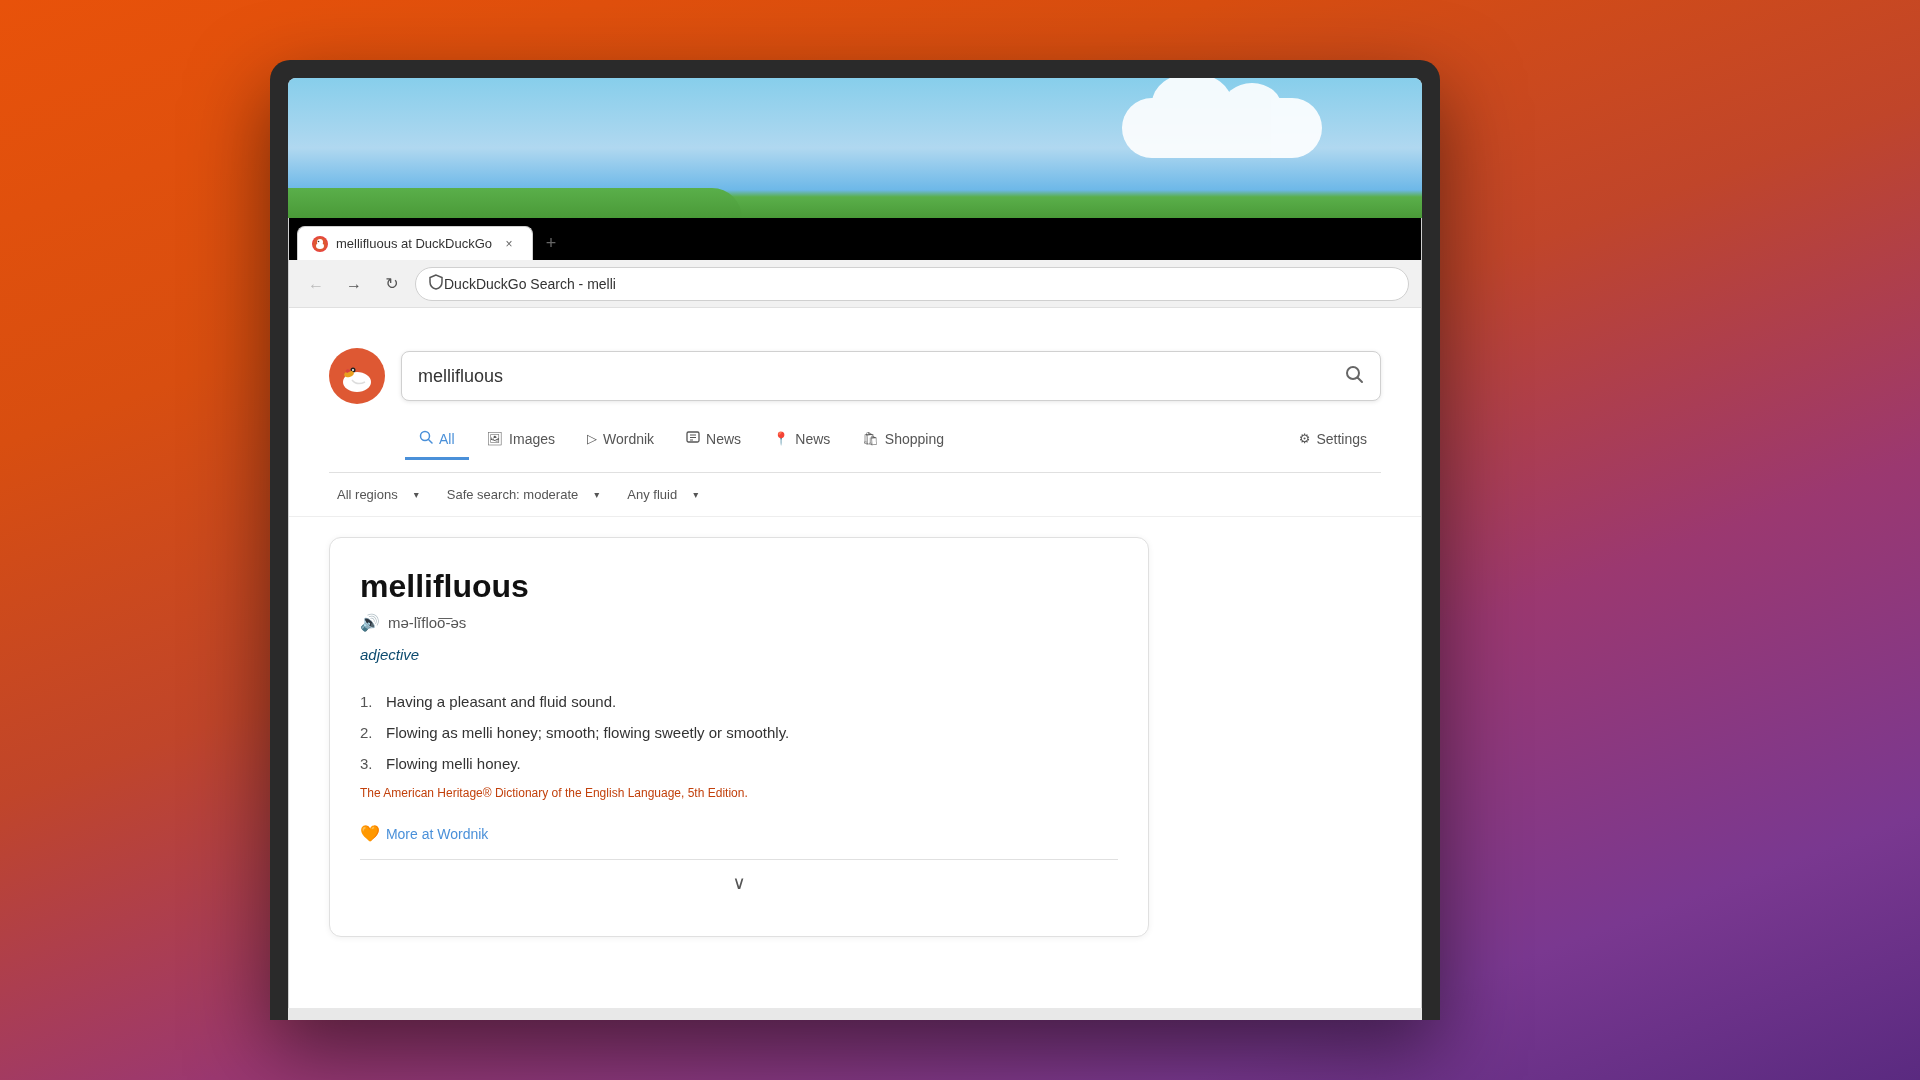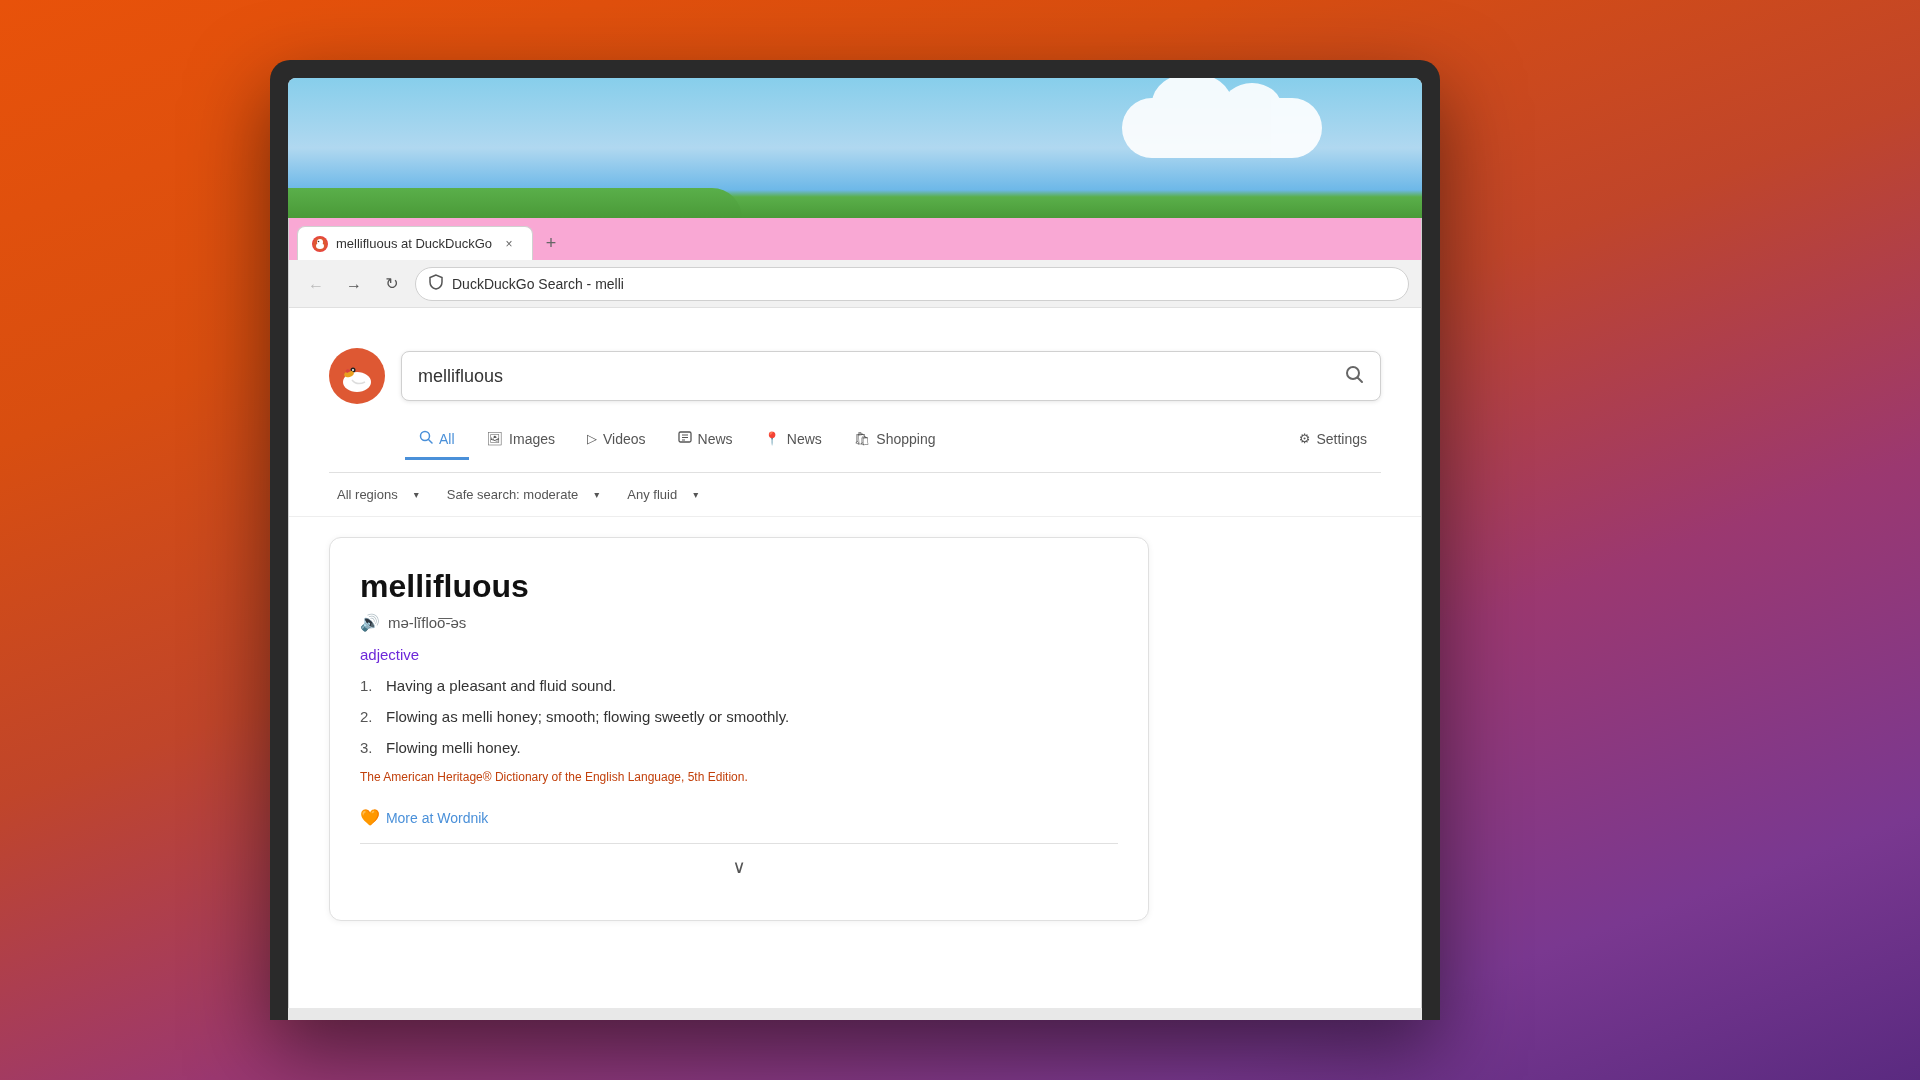--- a/index.html
+++ b/index.html
@@ -94,21 +94,21 @@
       width: 100%;
       background: #f1f1f1;
       border-left: 1px solid #d0d0d0;
       border-right: 1px solid #d0d0d0;
     }
 
     
     .tab-bar {
       display: flex;
       align-items: flex-end;
-      background: #f9a8d4;
+      background: #000000;
       padding: 8px 0 0 8px;
       height: 42px;
       gap: 4px;
     }
 
     .browser-tab {
       display: flex;
       align-items: center;
       background: white;
       border-radius: 8px 8px 0 0;
@@ -193,21 +193,20 @@
     .nav-btn.disabled { color: #bbb; cursor: default; }
 
     .address-bar-container {
       flex: 1;
       display: flex;
       align-items: center;
       background: white;
       border-radius: 20px;
       border: 1px solid #d0d0d0;
       padding: 4px 12px;
-      gap: 8px;
       height: 34px;
     }
 
     .shield-icon-nav {
       color: #555;
       font-size: 14px;
     }
 
     .address-text {
       flex: 1;
@@ -366,22 +365,23 @@
     }
 
     .sound-icon {
       color: #4a90d9;
       font-size: 16px;
       cursor: pointer;
     }
 
     .dict-pos {
       font-size: 15px;
-      color: #6d28d9;
-      margin-bottom: 14px;
+      font-style: italic;
+      color: #0c4a6e;
+      margin-bottom: 30px;
     }
 
     .dict-definitions {
       list-style: none;
       padding: 0;
     }
 
     .dict-def-item {
       display: flex;
       gap: 10px;
@@ -518,21 +518,21 @@
                 </svg>
               </span>
               <span>All</span>
             </div>
             <div class="filter-tab">
               <span class="filter-tab-icon">🖼</span>
               <span>Images</span>
             </div>
             <div class="filter-tab">
               <span class="filter-tab-icon">▷</span>
-              <span>Videos</span>
+              <span>Wordnik</span>
             </div>
             <div class="filter-tab">
               <span class="filter-tab-icon">
                 <svg width="14" height="14" viewBox="0 0 14 14" fill="none">
                   <rect x="1" y="2" width="12" height="10" rx="1.5" stroke="#555" stroke-width="1.3"></rect>
                   <line x1="4" y1="5" x2="10" y2="5" stroke="#555" stroke-width="1"></line>
                   <line x1="4" y1="7.5" x2="10" y2="7.5" stroke="#555" stroke-width="1"></line>
                   <line x1="4" y1="10" x2="7" y2="10" stroke="#555" stroke-width="1"></line>
                 </svg>
               </span>

